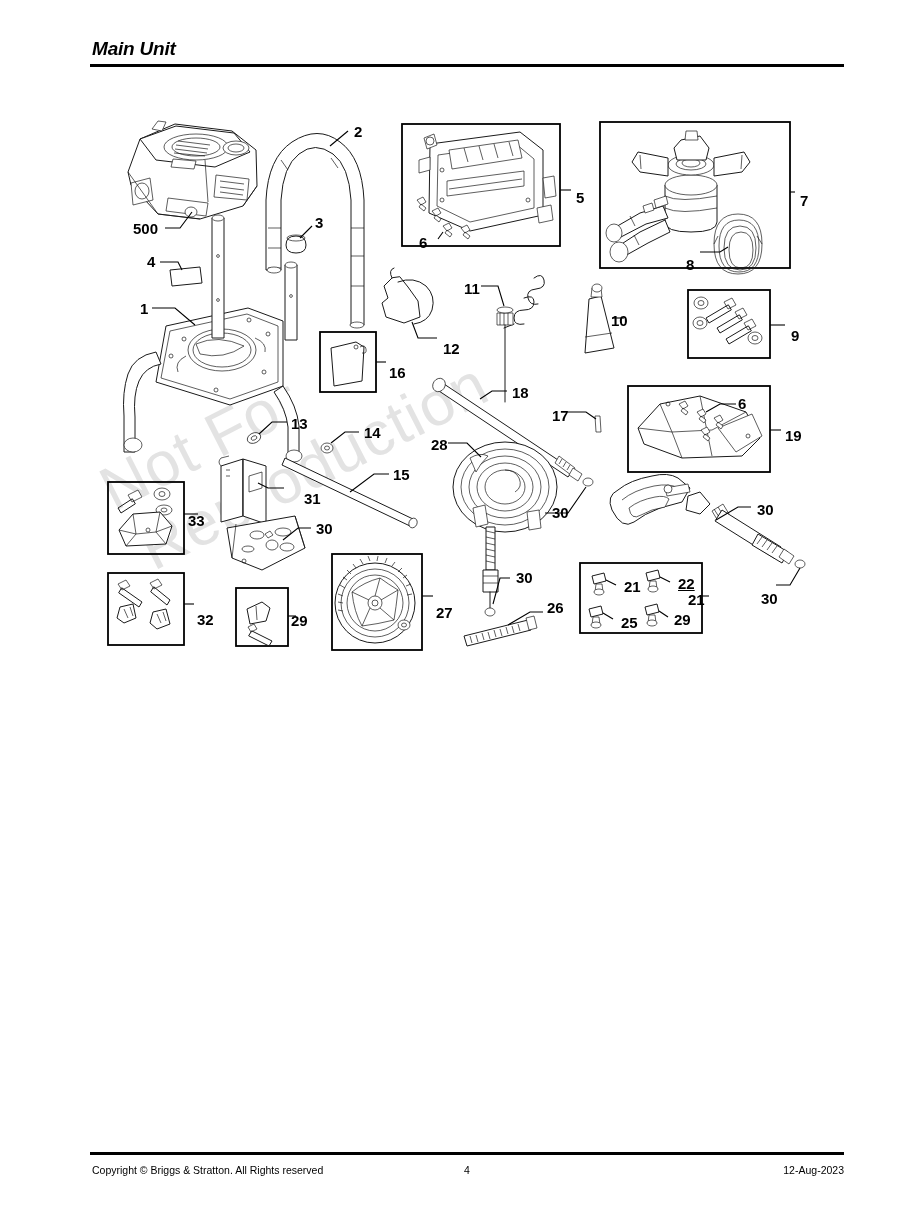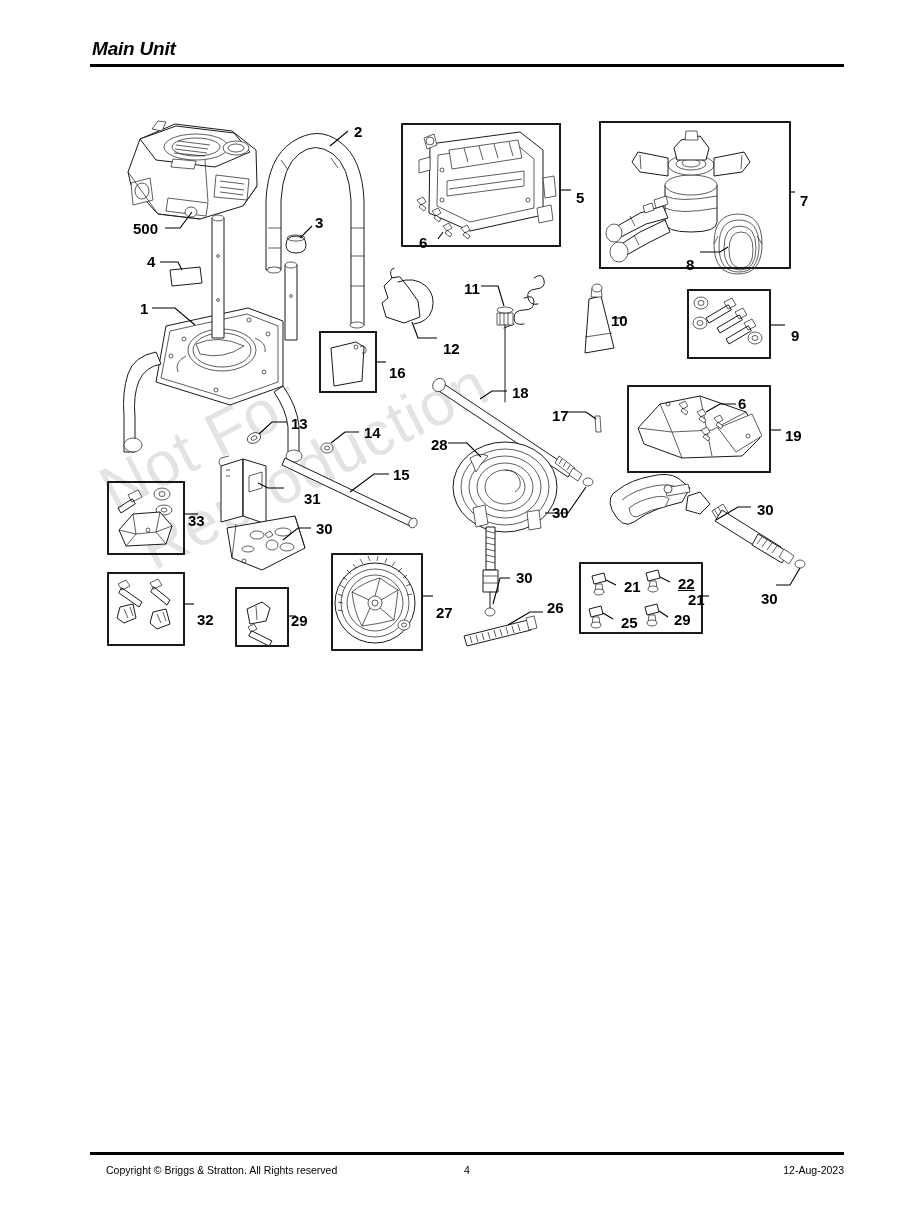--- a/index.html
+++ b/index.html
@@ -59,21 +59,20 @@
     width: 754px;
   }
   #footer-row {
     display: flex;
     justify-content: space-between;
     align-items: baseline;
     font-size: 10.5px;
     color: #000;
     padding-top: 9px;
     padding-left: 2px;
-    margin-left: 14px;
   }
   #footer-center {
     position: absolute;
     left: 0; right: 0;
     top: 9px;
     text-align: center;
     font-size: 10.5px;
   }
 
   

